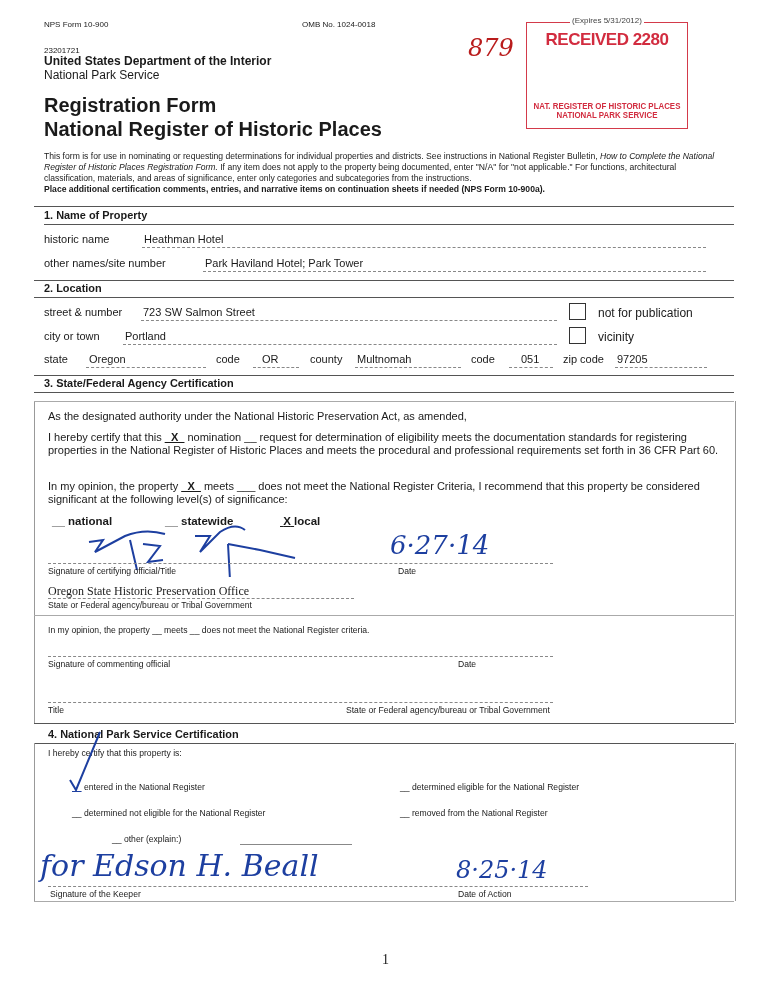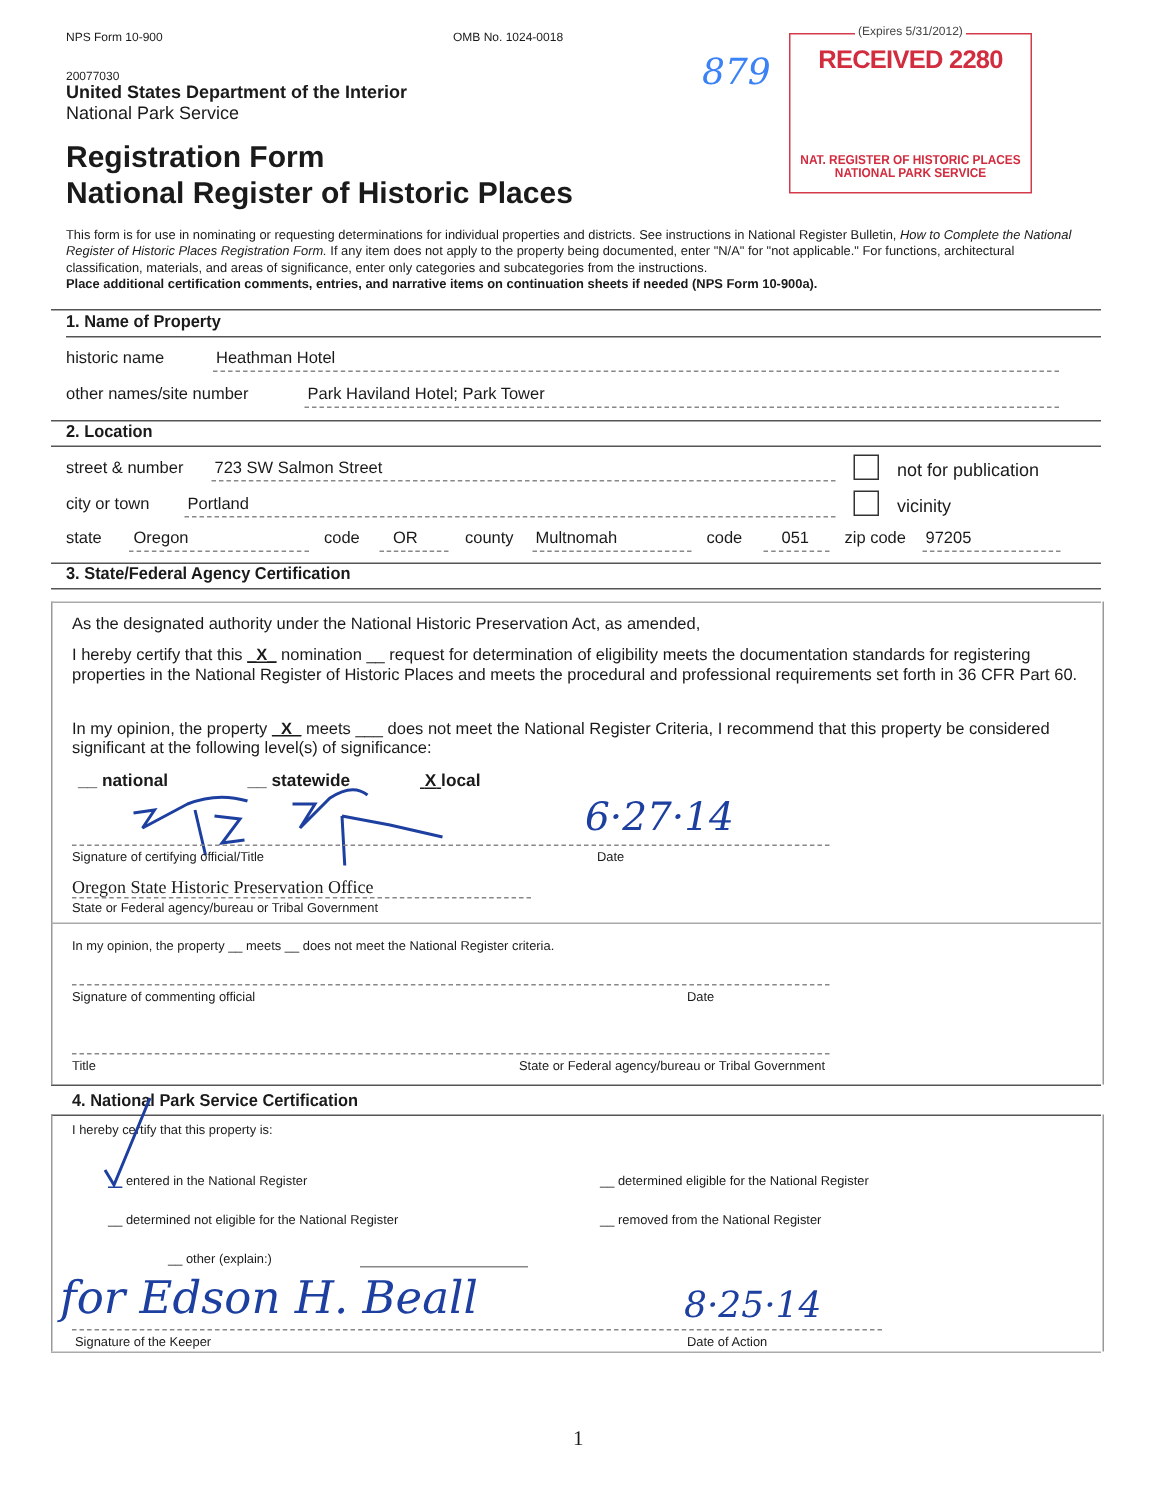--- a/index.html
+++ b/index.html
@@ -23,28 +23,28 @@
   .tiny { font-size:8.6px; }
   .u { text-decoration:underline; }
   .sig { font-family:"DejaVu Serif", serif; font-style:italic; color:#1d3fa0; }
   .stamp { position:absolute; left:526px; top:22px; width:160px; height:105px; border:1.6px solid #d33a4a; color:#d22c3f; }
 </style>
 </head>
 <body>
 
 <div class="abs small" style="left:44px;top:20px;">NPS Form 10-900</div>
 <div class="abs small" style="left:302px;top:20px;">OMB No. 1024-0018</div>
-<div class="abs small" style="left:44px;top:46px;">20077030</div>
+<div class="abs small" style="left:44px;top:46px;">23201721</div>
 <div class="abs hdr-dept" style="left:44px;top:54px;">United States Department of the Interior</div>
 <div class="abs hdr-nps" style="left:44px;top:68px;">National Park Service</div>
 <div class="abs title" style="left:44px;top:93px;">
   <div>Registration Form</div>
   <div>National Register of Historic Places</div>
 </div>
-<div class="abs sig" style="left:468px;top:34px;font-size:24px;color:#3b82f6;font-style:italic;">879</div>
+<div class="abs sig" style="left:468px;top:34px;font-size:24px;color:#b91c1c;font-style:italic;">879</div>
 
 <div class="stamp">
   <div class="abs" style="left:0;right:0;top:-7px;text-align:center;font-size:8px;color:#444;"><span style="background:#fff;padding:0 2px;">(Expires 5/31/2012)</span></div>
   <div class="abs" style="left:0;right:0;top:7px;text-align:center;font-size:17px;font-weight:bold;letter-spacing:-0.5px;">RECEIVED 2280</div>
   <div class="abs" style="left:0;right:0;top:79px;text-align:center;font-size:8.6px;font-weight:bold;line-height:9px;transform:scaleX(0.92);">
     <div>NAT. REGISTER OF HISTORIC PLACES</div>
     <div>NATIONAL PARK SERVICE</div>
   </div>
 </div>
 

